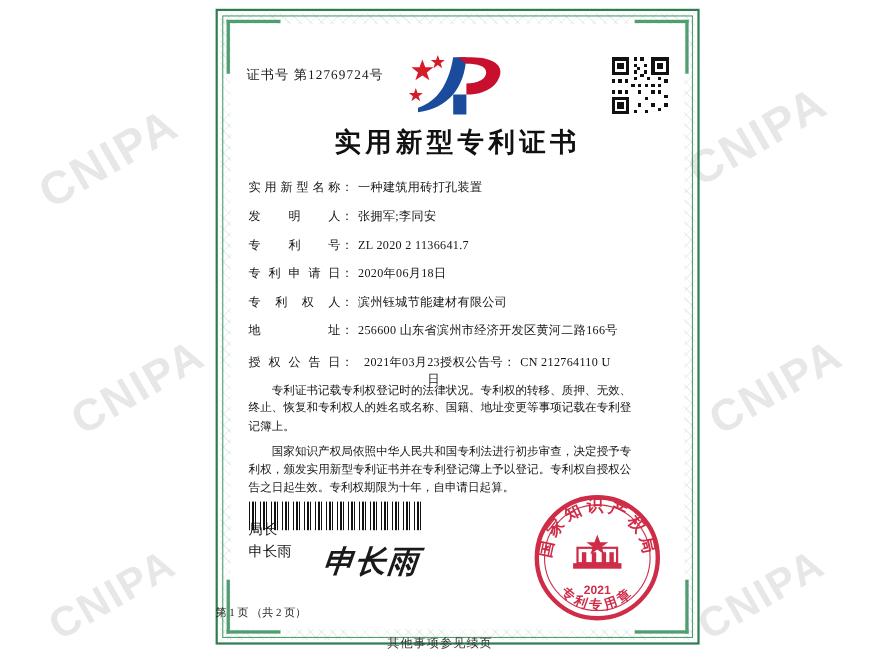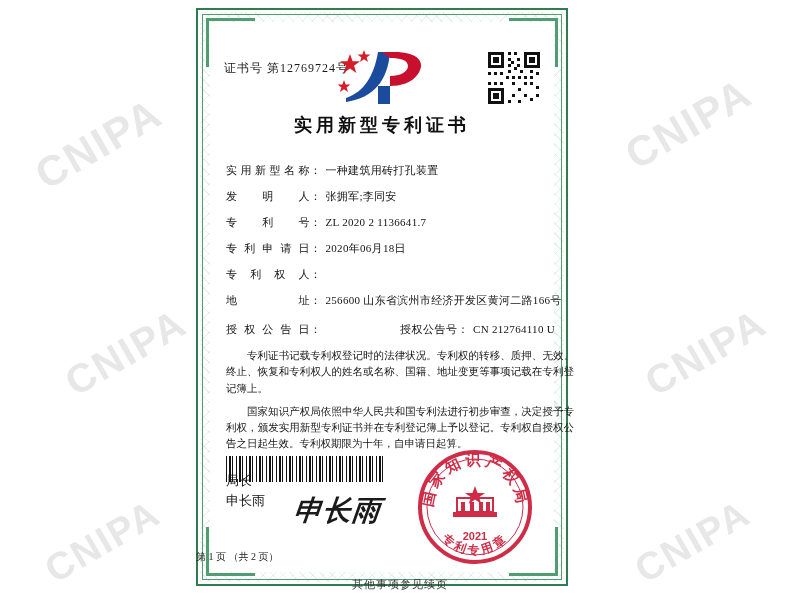--- a/index.html
+++ b/index.html
@@ -28,21 +28,21 @@
     transform: rotate(-30deg);
     user-select: none;
     white-space: nowrap;
   }
 
   
   #sheet {
     position: absolute;
     left: 196px;
     top: 8px;
-    width: 372px;
+    width: 440px;
     height: 578px;
     background: transparent;
   }
   .border-outer {
     position: absolute;
     left: 0; top: 0; right: 0; bottom: 0;
     border: 2px solid #2e7d4f;
   }
   .border-inner {
     position: absolute;
@@ -98,21 +98,21 @@
     top: 42px;
     width: 56px;
     height: 56px;
   }
   .title {
     position: absolute;
     left: 0;
     right: 0;
     top: 105px;
     text-align: center;
-    font-size: 18px;
+    font-size: 24px;
     font-weight: bold;
     letter-spacing: 4px;
     color: #111111;
   }
 
   
   .fields {
     position: absolute;
     left: 30px;
     top: 155px;
@@ -331,31 +331,33 @@
         <span class="val">ZL 2020 2 1136641.7</span>
       </div>
       <div class="row">
         <span class="lbl spread">专利申请日</span>
         <span class="lbl">：</span>
         <span class="val">2020年06月18日</span>
       </div>
       <div class="row">
         <span class="lbl spread">专 利 权 人</span>
         <span class="lbl">：</span>
+        <span class="val">滨州钰城节能建材有限公司</span>
       </div>
       <div class="row">
         <span class="lbl spread">地 址</span>
         <span class="lbl">：</span>
         <span class="val">256600 山东省滨州市经济开发区黄河二路166号</span>
       </div>
 
       <div class="row row-split" style="margin-top:14px;">
         <span class="half">
           <span class="lbl spread">授权公告日</span>
           <span class="lbl">：</span>
+          <span class="val">2021年03月23日</span>
         </span>
         <span class="half">
           <span class="lbl">授权公告号</span>
           <span class="lbl">：</span>
           <span class="val">CN 212764110 U</span>
         </span>
       </div>
     </div>
 
     <div class="paras">

